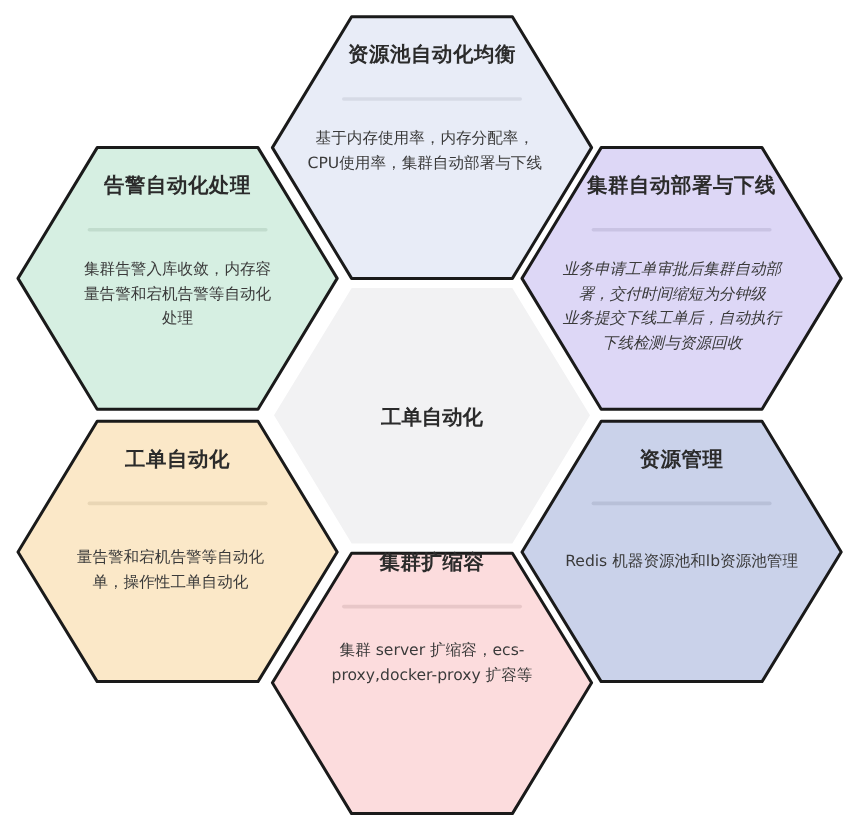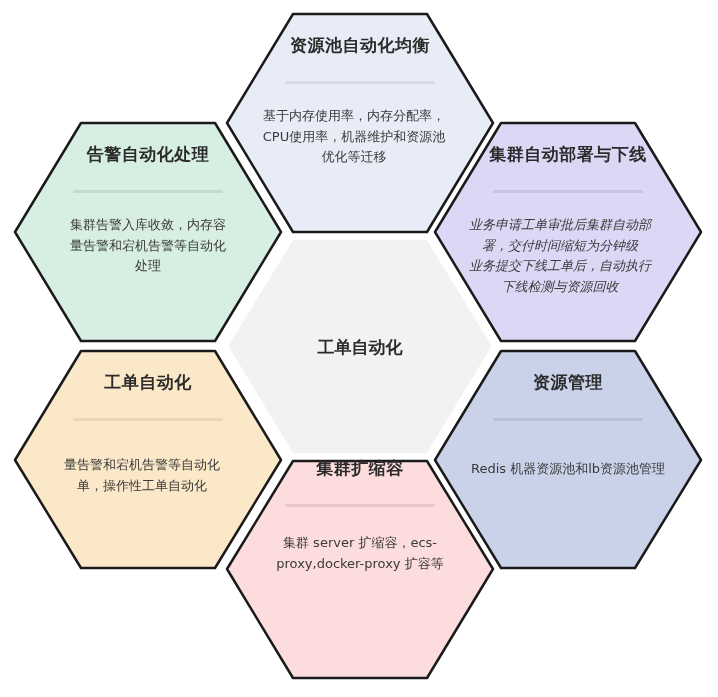--- a/index.html
+++ b/index.html
@@ -47,22 +47,21 @@
   <polygon id="hex-5" points="293,461 427,461 493,569 427,678 293,678 227,569" stroke="#1a1a1a" stroke-width="2.5" stroke-linejoin="round" fill="#fcdcdd"></polygon>
 </svg>
 
 <div class="center-label">工单自动化</div>
 
 <div class="hex-box" style="left:227px; top:14px;">
   <div class="hex-title">资源池自动化均衡</div>
   <div class="hex-divider" style="background: rgb(214, 218, 230);"></div>
   <div class="hex-body">
     <div>基于内存使用率，内存分配率，</div>
-    <div>CPU使用率，机器维护和资源池</div>
-    <div>优化等迁移</div>
+    <div>CPU使用率，集群自动部署与下线</div>
   </div>
 </div>
 
 <div class="hex-box" style="left:15px; top:123px;">
   <div class="hex-title">告警自动化处理</div>
   <div class="hex-divider" style="background: rgb(193, 220, 205);"></div>
   <div class="hex-body" style="left:44px; right:44px;">
     <div>集群告警入库收敛，内存容</div>
     <div>量告警和宕机告警等自动化</div>
     <div>处理</div>

